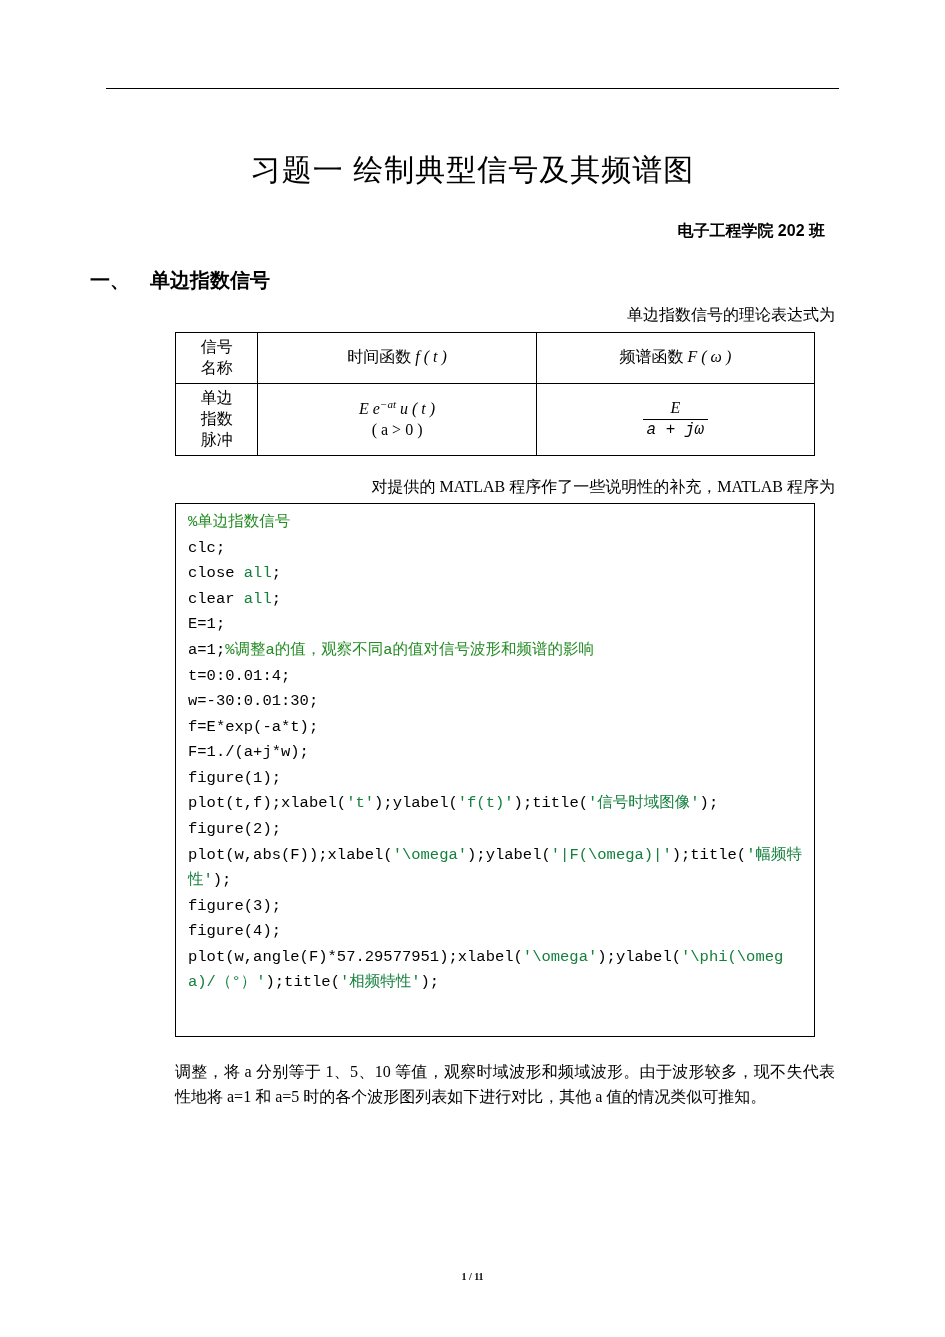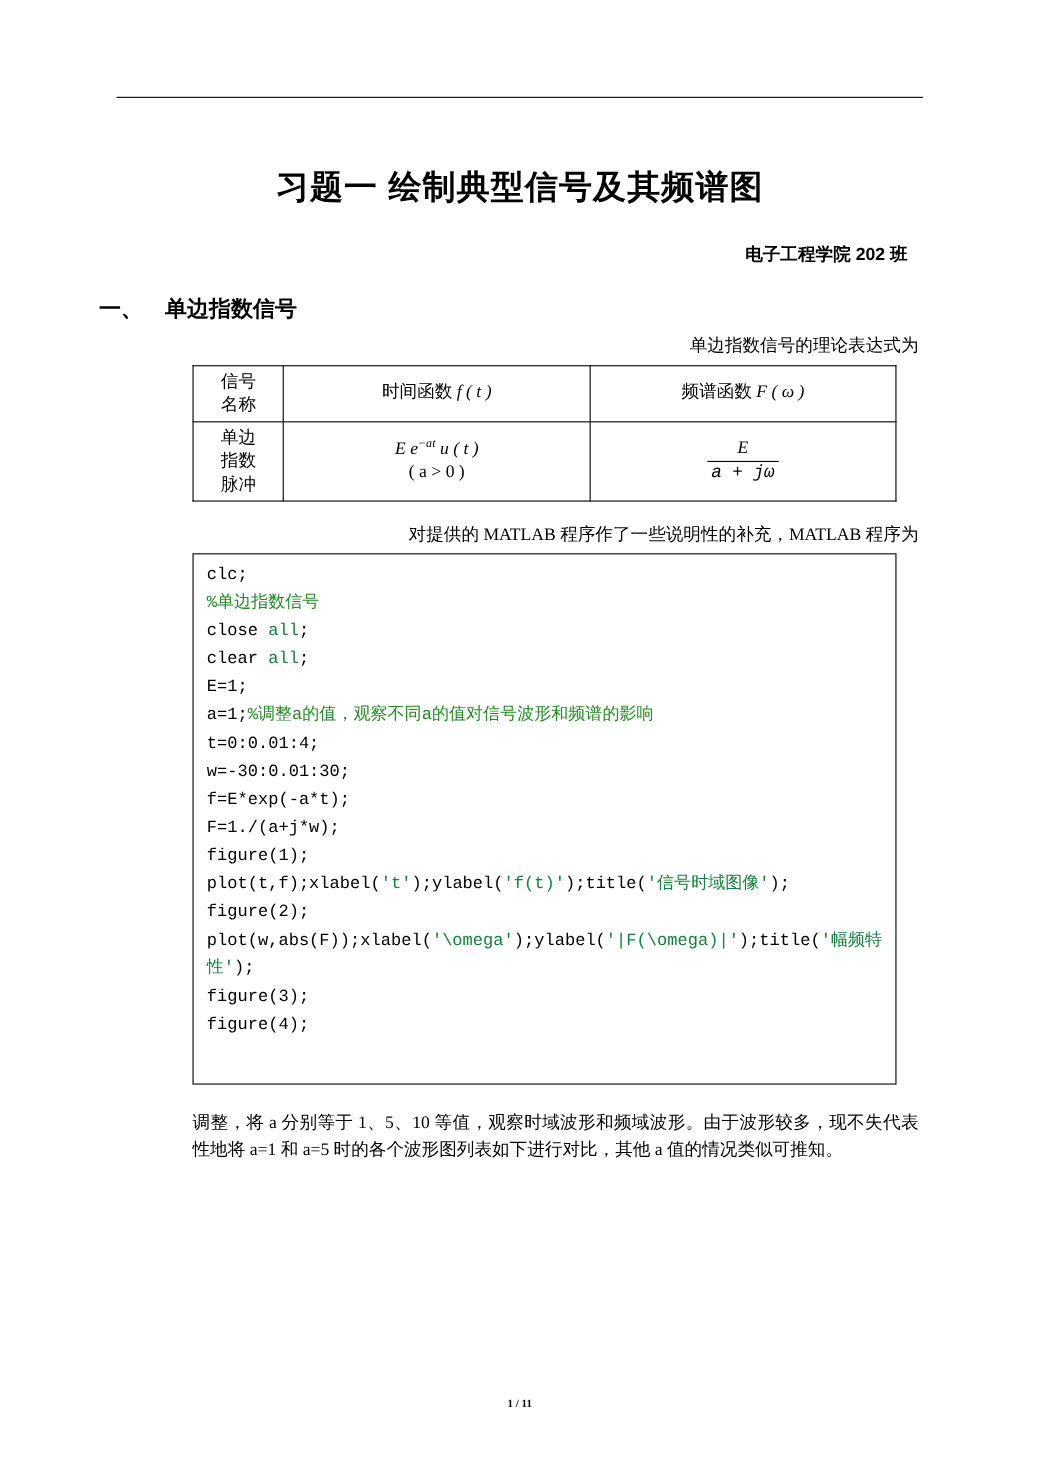--- a/index.html
+++ b/index.html
@@ -18,21 +18,21 @@
     }
     .hr-top {
       border-top: 1px solid #000;
       width: 733px;
       position: absolute;
       top: 88px;
       left: 106px;
     }
     .title {
       font-family: "SimHei", "黑体", sans-serif;
-      font-weight: bold;
+      font-weight: normal;
       font-size: 30px;
       text-align: center;
       margin-top: 70px;
       margin-bottom: 30px;
       letter-spacing: 1px;
     }
     .subtitle {
       font-family: "SimHei", "黑体", sans-serif;
       font-weight: bold;
       font-size: 16px;
@@ -170,35 +170,36 @@
           <span class="frac-den">a + jω</span>
         </span>
       </td>
     </tr>
   </tbody>
     </table>
 
   <p class="para">对提供的 MATLAB 程序作了一些说明性的补充，MATLAB 程序为</p>
 
   <div class="code-box">
+    <div class="code-line c-green">%单边指数信号</div>
     <div class="code-line">clc;</div>
-    <div class="code-line c-green">%单边指数信号</div>
     <div class="code-line"><span>close </span><span class="c-purple">all</span><span>;</span></div>
     <div class="code-line"><span>clear </span><span class="c-purple">all</span><span>;</span></div>
     <div class="code-line">E=1;</div>
     <div class="code-line"><span>a=1;</span><span class="c-green">%调整a的值，观察不同a的值对信号波形和频谱的影响</span></div>
     <div class="code-line">t=0:0.01:4;</div>
     <div class="code-line">w=-30:0.01:30;</div>
     <div class="code-line">f=E*exp(-a*t);</div>
     <div class="code-line">F=1./(a+j*w);</div>
     <div class="code-line">figure(1);</div>
     <div class="code-line"><span>plot(t,f);xlabel(</span><span class="c-purple">'t'</span><span>);ylabel(</span><span class="c-purple">'f(t)'</span><span>);title(</span><span class="c-purple">'信号时域图像'</span><span>);</span></div>
     <div class="code-line">figure(2);</div>
     <div class="code-line"><span>plot(w,abs(F));xlabel(</span><span class="c-purple">'\omega'</span><span>);ylabel(</span><span class="c-purple">'|F(\omega)|'</span><span>);title(</span><span class="c-purple">'幅频特性'</span><span>);</span></div>
     <div class="code-line">figure(3);</div>
     <div class="code-line">figure(4);</div>
+    <div class="code-line"><span>plot(w,angle(F)*57.29577951);xlabel(</span><span class="c-purple">'\omega'</span><span>);ylabel(</span><span class="c-purple">'\phi(\omega)/（°）'</span><span>);title(</span><span class="c-purple">'相频特性'</span><span>);</span></div>
   </div>
 
   <p class="para" style="text-align:justify;">调整，将 a 分别等于 1、5、10 等值，观察时域波形和频域波形。由于波形较多，现不失代表性地将 a=1 和 a=5 时的各个波形图列表如下进行对比，其他 a 值的情况类似可推知。</p>
 
 </div>
 
 <div class="footer">1 / 11</div>
 
 </body></html>

